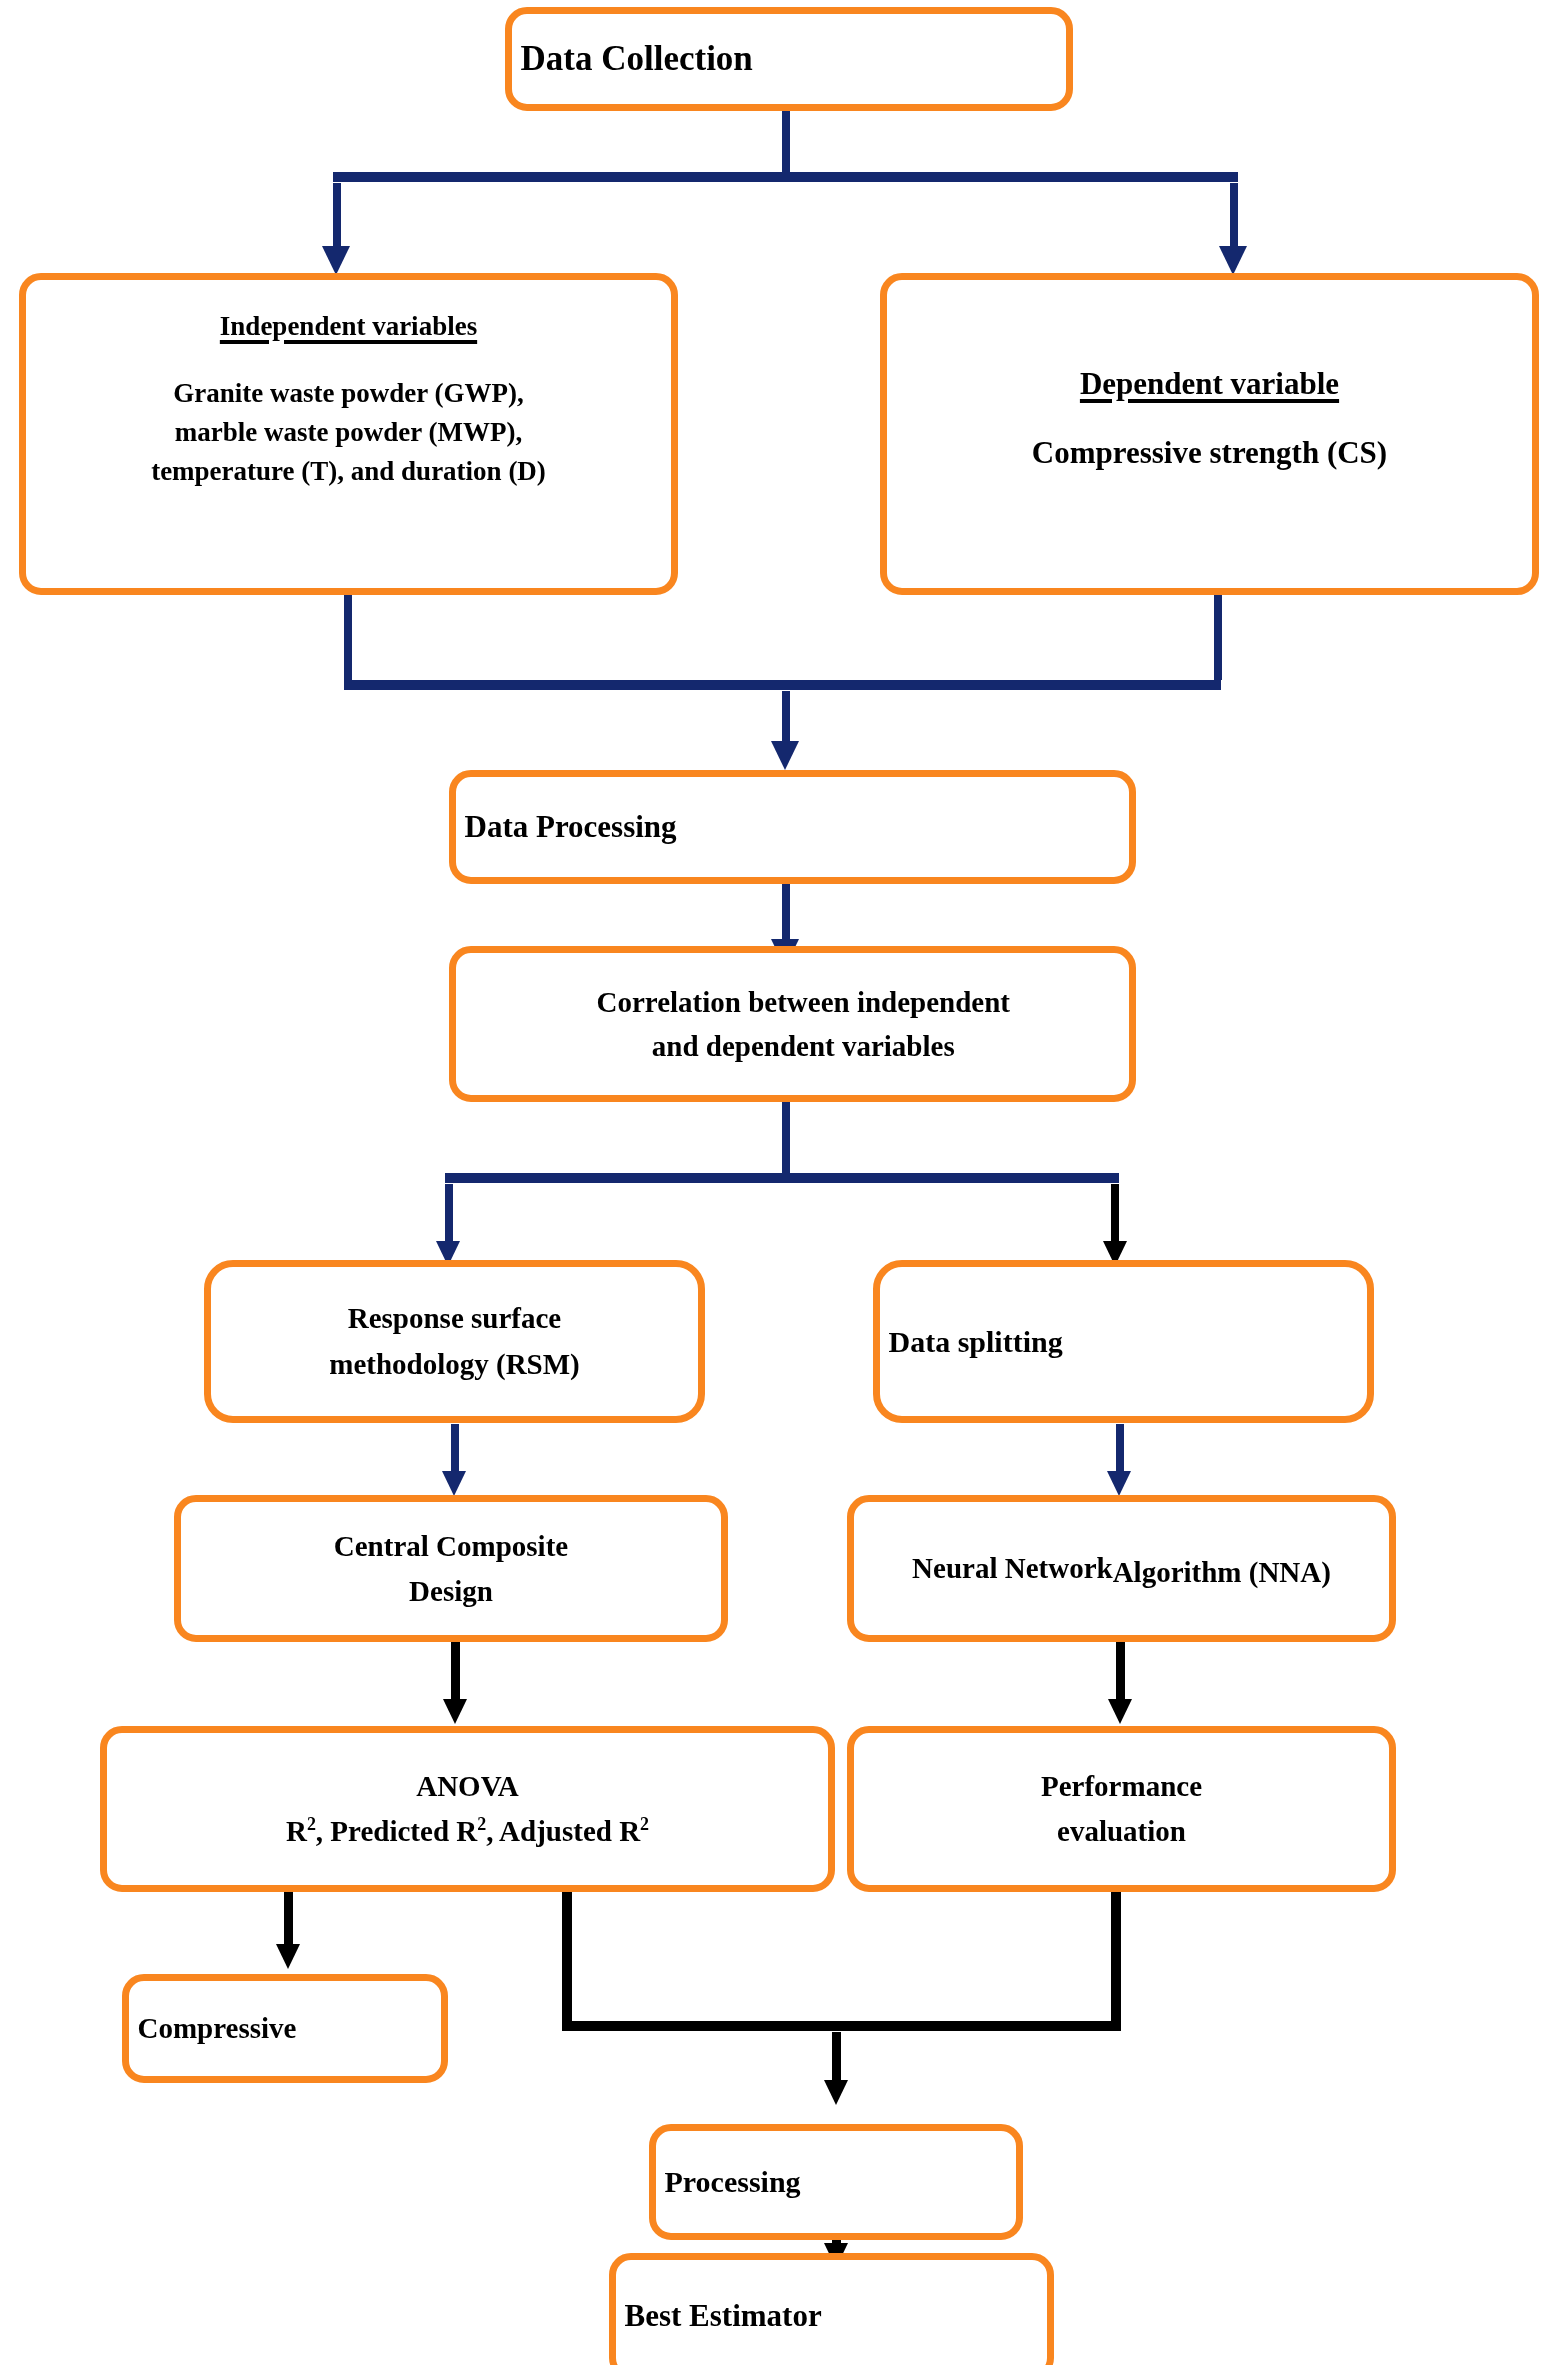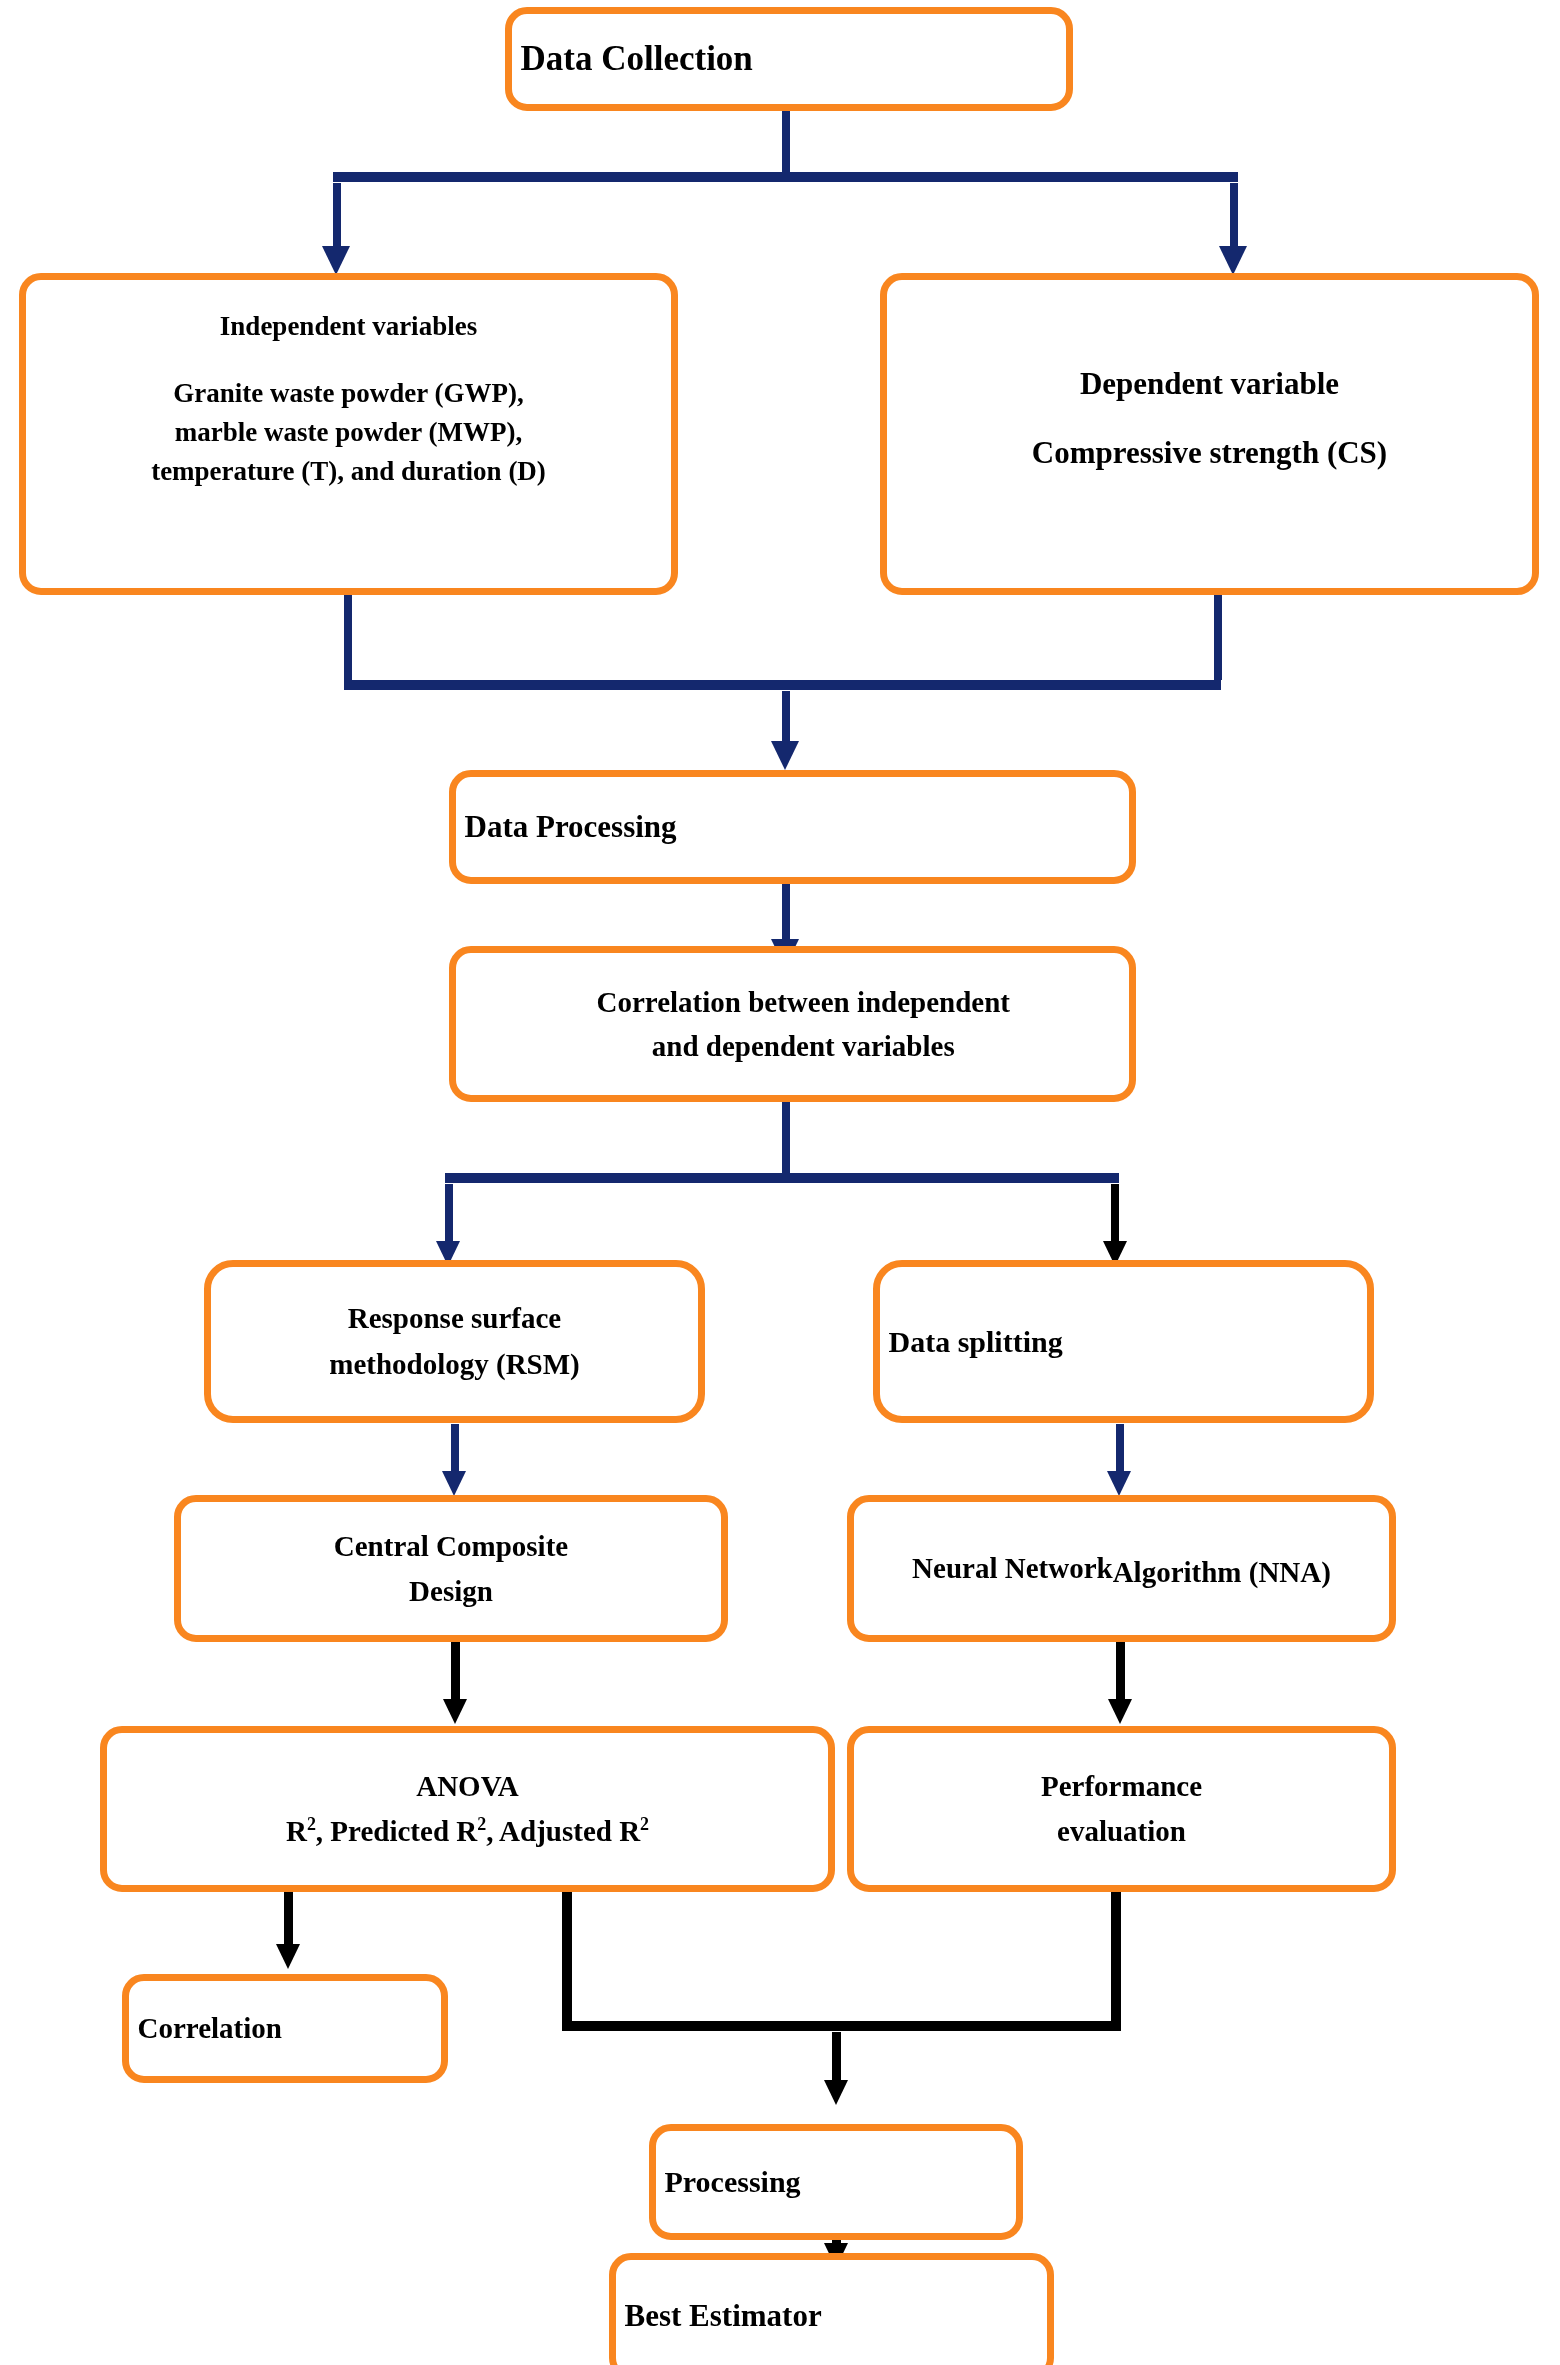--- a/index.html
+++ b/index.html
@@ -32,20 +32,21 @@
     color: #000000;
     font-weight: bold;
     line-height: 1.32;
     padding: 2.8px 8.5px;
   }
   .node .txt { display: block; width: 100%; }
   .node .line { display: block; }
 
   .ttl {
     font-weight: bold;
+    text-decoration: underline;
     text-underline-offset: 4.7px;
     text-decoration-thickness: 3.8px;
     display: inline-block;
   }
 
   .sub { display: block; }
   .vline { position: absolute; }
   .hline { position: absolute; }
   .arrow {
     position: absolute;
@@ -161,21 +162,21 @@
   <div class="arrow small black" style="left:276px; top:1944px;"></div>
 
   <div class="vline" style="left:562px; top:1892px; width:9.5px; height:139px; background:#000000;"></div>
 
   <div class="vline" style="left:1111px; top:1892px; width:9.5px; height:139px; background:#000000;"></div>
   <div class="hline" style="left:562px; top:2021px; width:558px; height:10.4px; background:#000000;"></div>
   <div class="vline" style="left:832px; top:2032px; width:8.5px; height:52px; background:#000000;"></div>
   <div class="arrow small black" style="left:824px; top:2080px;"></div>
 
   <div class="node" style="left:122px; top:1974px; width:326px; height:109px; font-size:29px;">
-    <span class="txt">Correlation</span>
+    <span class="txt">Compressive</span>
   </div>
 
   <div class="node" style="left:649px; top:2124px; width:374px; height:116px; font-size:30px;">
     <span class="txt">Processing</span>
   </div>
 
   <div class="vline" style="left:832px; top:2240px; width:8.5px; height:57px; background:#000000;"></div>
   <div class="arrow small black" style="left:824px; top:2243px;"></div>
 
   <div class="node" style="left:609px; top:2253px; width:445px; height:127px; font-size:31px;">

